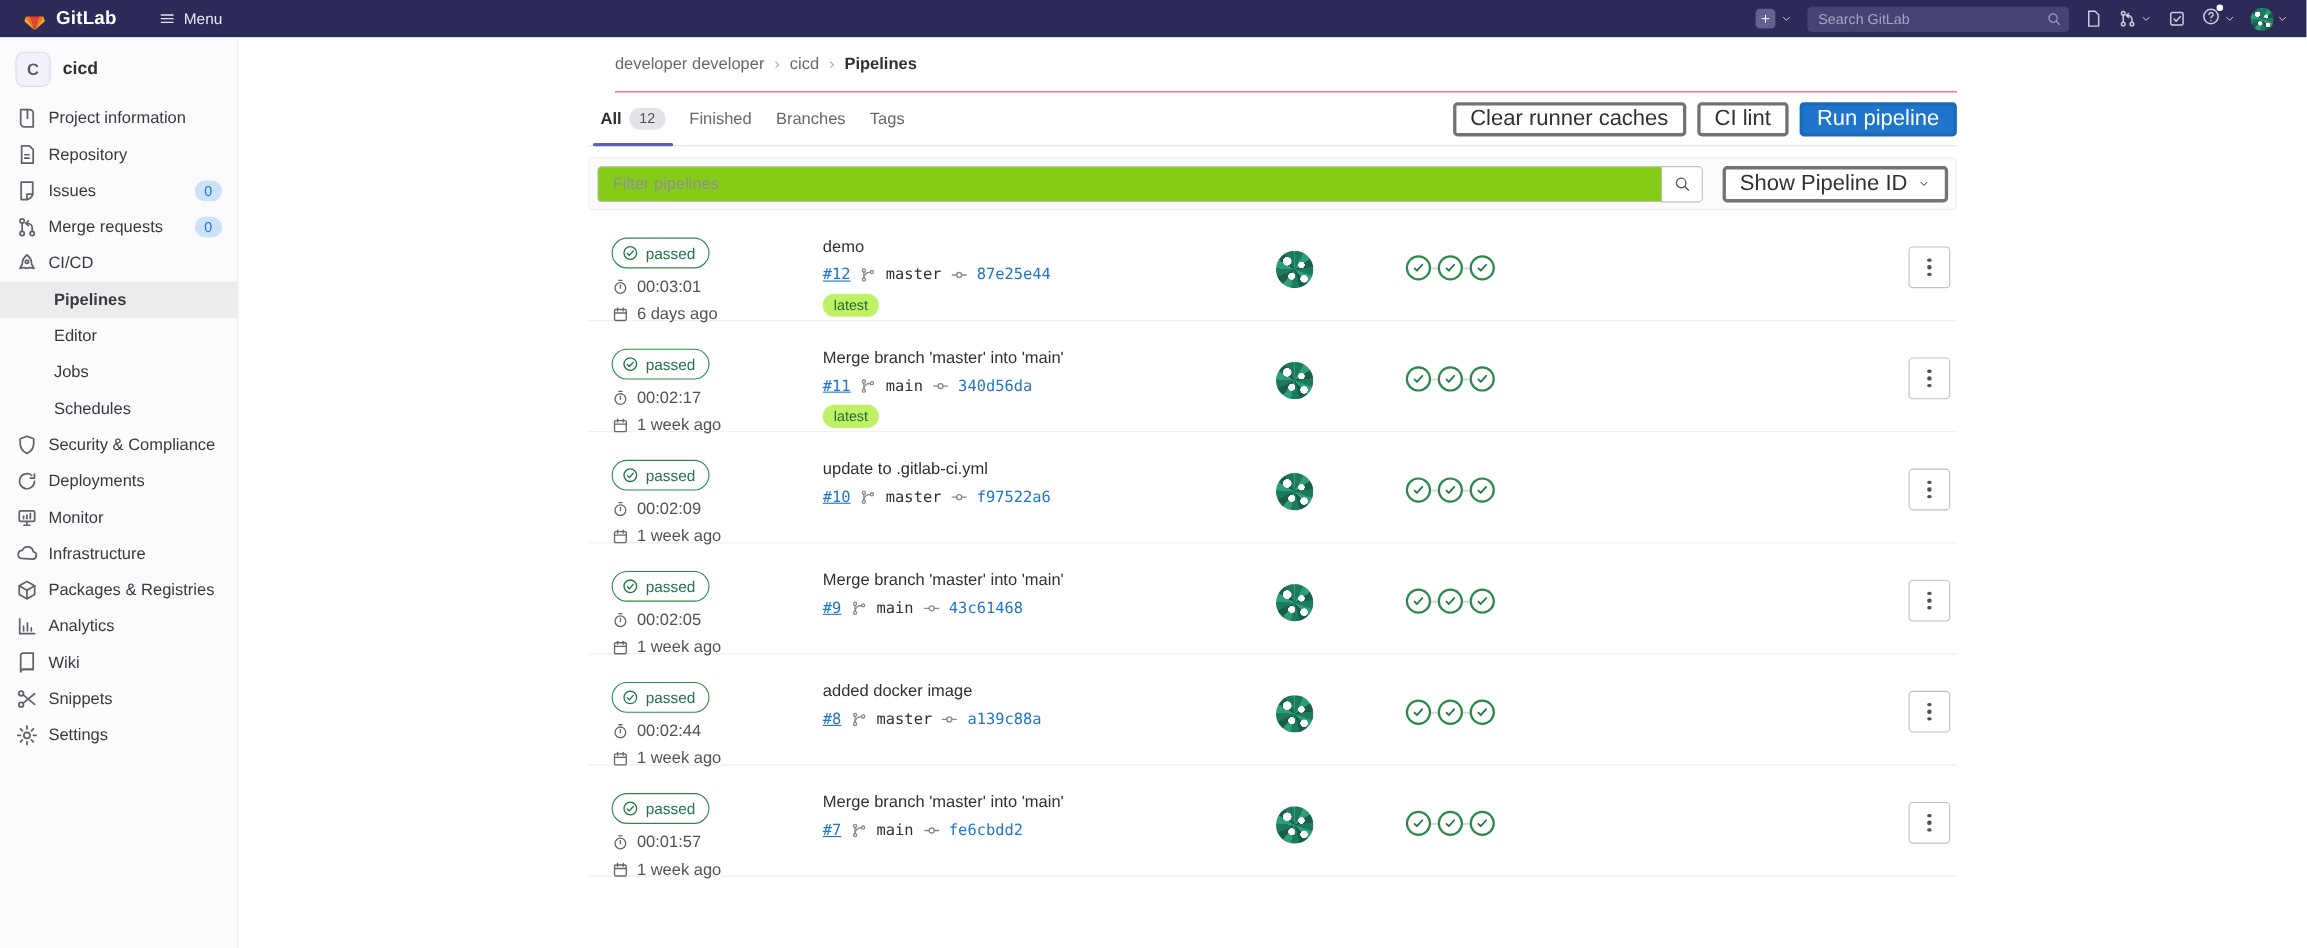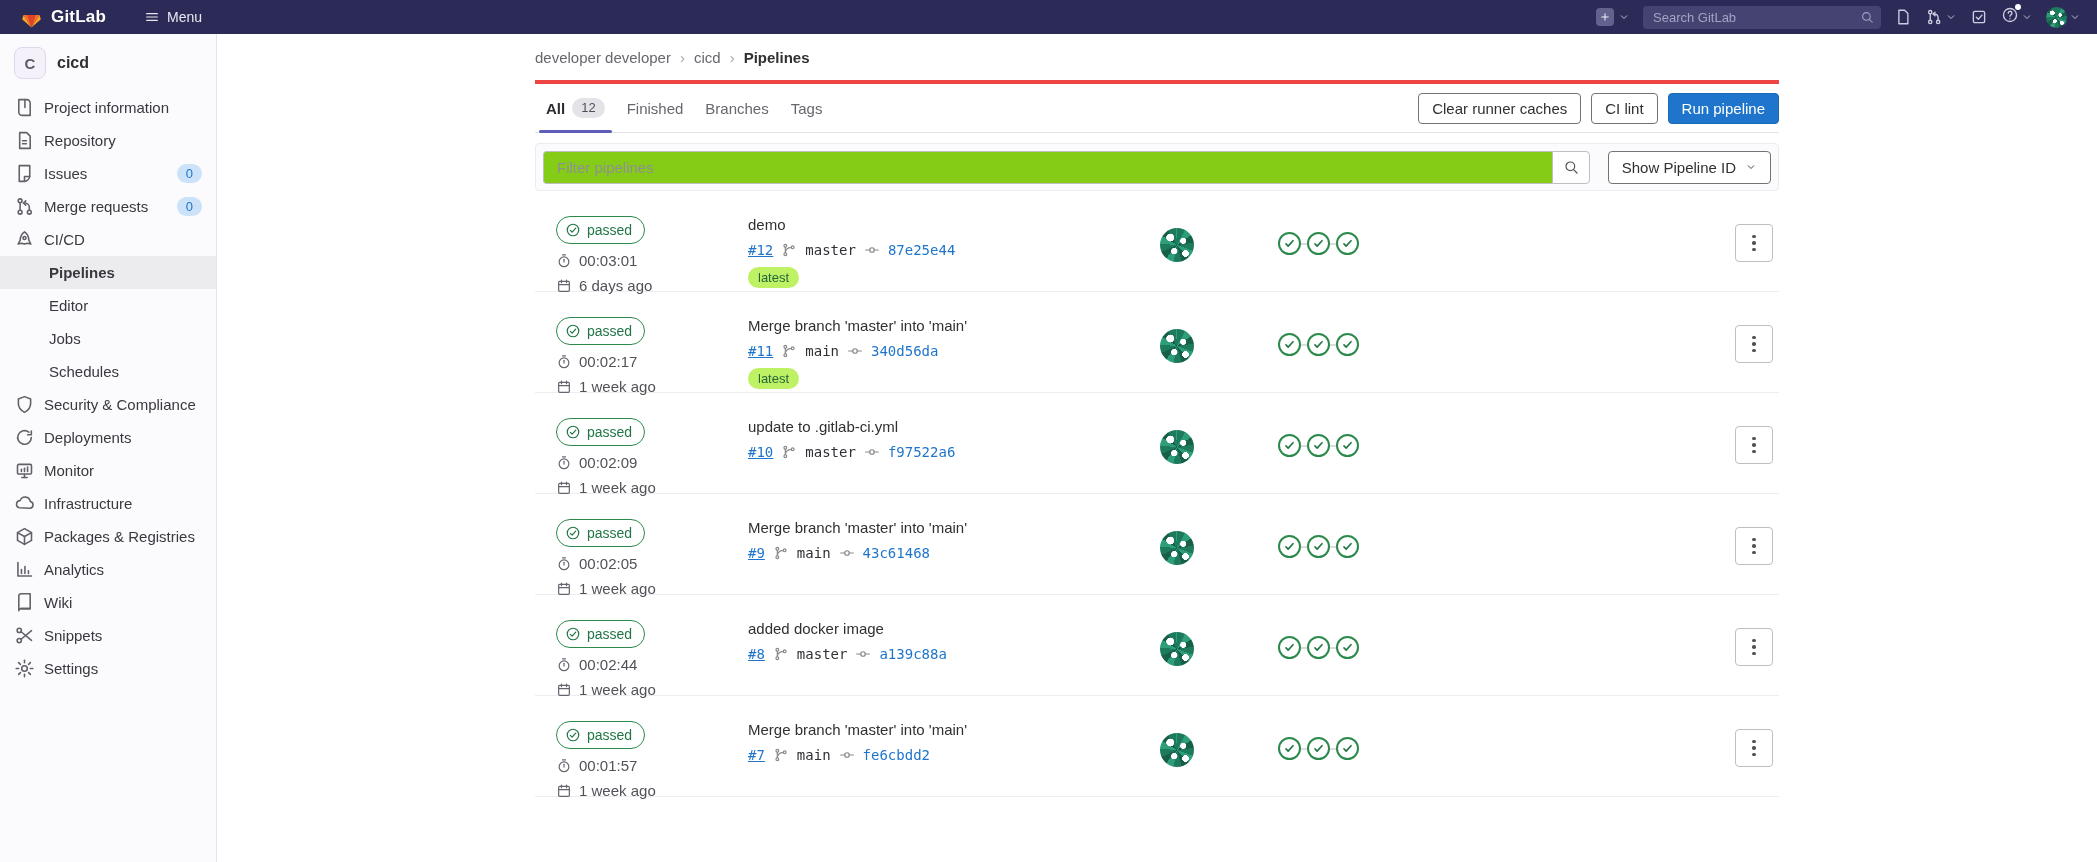--- a/index.html
+++ b/index.html
@@ -39,32 +39,32 @@
   .proj-name { font-size:16px; font-weight:bold; color:#303030; }
   .s-item { height:33px; display:flex; align-items:center; gap:9px; padding:0 14px; font-size:15px; color:#3a383f; cursor:pointer; }
   .s-item .icn { color:#626168; }
   .s-item.sub { padding-left:49px; }
   .s-item.sel { background:#ececef; font-weight:bold; }
   .s-badge { margin-left:auto; background:#cbe2f9; color:#1f75cb; font-size:13px; line-height:19px; padding:0 9px; border-radius:10px; }
 
   
   .content { flex:1; background:#fff; overflow:hidden; }
   .container { width:1244px; margin:0 auto; }
-  .crumb-row { height:50px; display:flex; align-items:center; border-bottom:4px solid #ef4444; font-size:15px; color:#68666d; }
+  .crumb-row { height:50px; display:flex; align-items:center; border-bottom:1px solid #ef4444; font-size:15px; color:#68666d;margin-left:24px; }
   .crumb-row .sep { color:#a7a5ab; padding:0 9px; font-size:15px; }
   .crumb-last { color:#303030; font-weight:bold; }
 
   .tabs-row { height:49px; display:flex; align-items:stretch; border-bottom:1px solid #e3e3e7; }
   .tabs { display:flex; }
   .tab { display:flex; align-items:center; gap:7px; padding:0 11px; font-size:15px; color:#68666d; cursor:pointer; position:relative; }
   .tab.active { color:#2b2b33; font-weight:bold; }
   .tab.active::after { content:""; position:absolute; left:4px; right:4px; bottom:-1px; height:3px; border-radius:2px; background:#5e5eb8; }
   .tab-count { background:#e4e4e8; color:#535158; font-size:13px; font-weight:normal; line-height:20px; padding:0 9px; border-radius:11px; }
   .tab-actions { margin-left:auto; display:flex; align-items:center; gap:10px; }
-  .btn { height:31px; padding:0 13px; border:1px solid #737373; border-radius:4px; background:#fff; font-size:15px; color:#303030; font-family:"Liberation Sans",sans-serif; cursor:pointer; }
+  .btn { height:31px; padding:0 13px; border:3px solid #737373; border-radius:4px; background:#fff; font-size:20px; color:#303030; font-family:"Liberation Sans",sans-serif; cursor:pointer; }
   .btn.primary { background:#1f75cb; border-color:#1a6ab8; color:#fff; }
 
   .filter-strip { margin-top:10px; height:48px; background:#fbfafd; border:1px solid #ececf0; border-radius:4px; display:flex; align-items:center; padding:7px; }
   .filter-input { flex:1; height:33px; border:1px solid #bfbfbf; border-right:0; border-radius:4px 0 0 4px; background:#84cc16; font-size:15px; padding:0 13px; color:#303030; font-family:"Liberation Sans",sans-serif; }
   .filter-input::placeholder { color:#908f95; }
   .search-seg { width:38px; height:33px; border:1px solid #bfbfbf; border-radius:0 4px 4px 0; background:#fff; display:flex; align-items:center; justify-content:center; color:#535158; cursor:pointer; }
   .pid-btn { margin-left:18px; height:33px; display:flex; align-items:center; gap:9px; }
 
   .t-head, .t-row { display:grid; grid-template-columns:192px 412px 118px 373px 1fr; padding-left:21px; }
   .t-head { height:57px; align-items:center; font-size:15px; color:#535158; border-bottom:1px solid #e6e6ea; }

